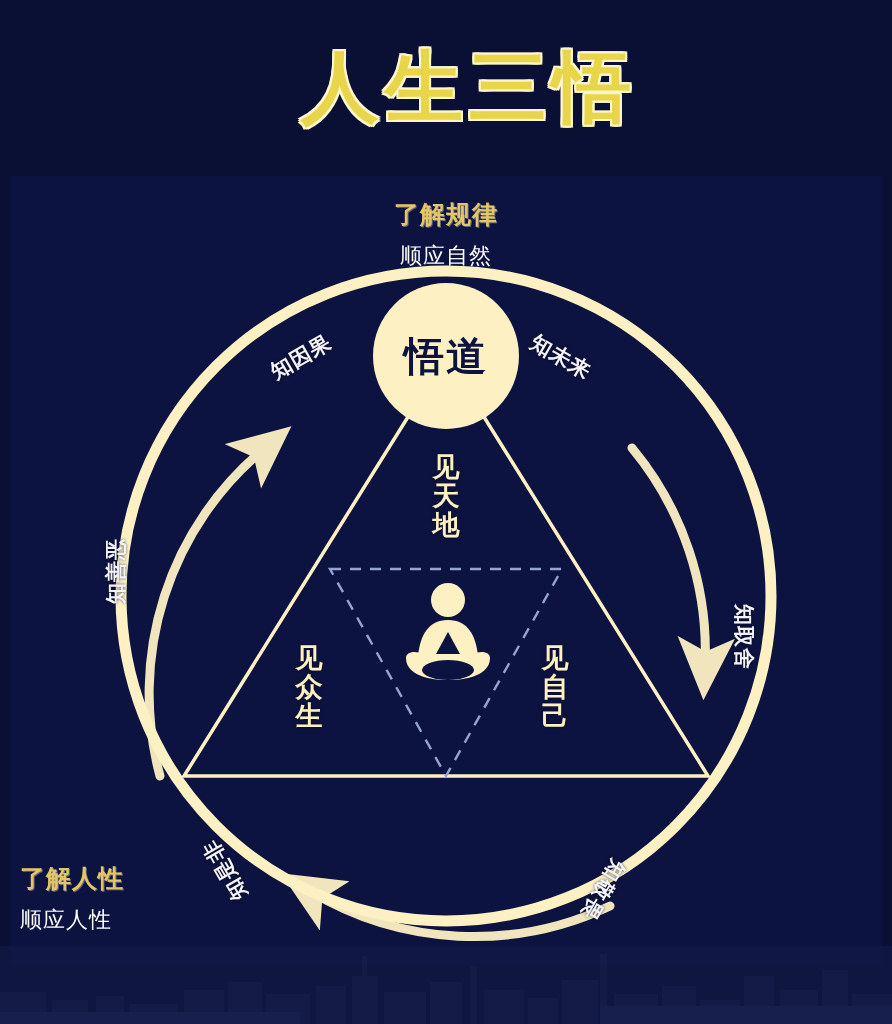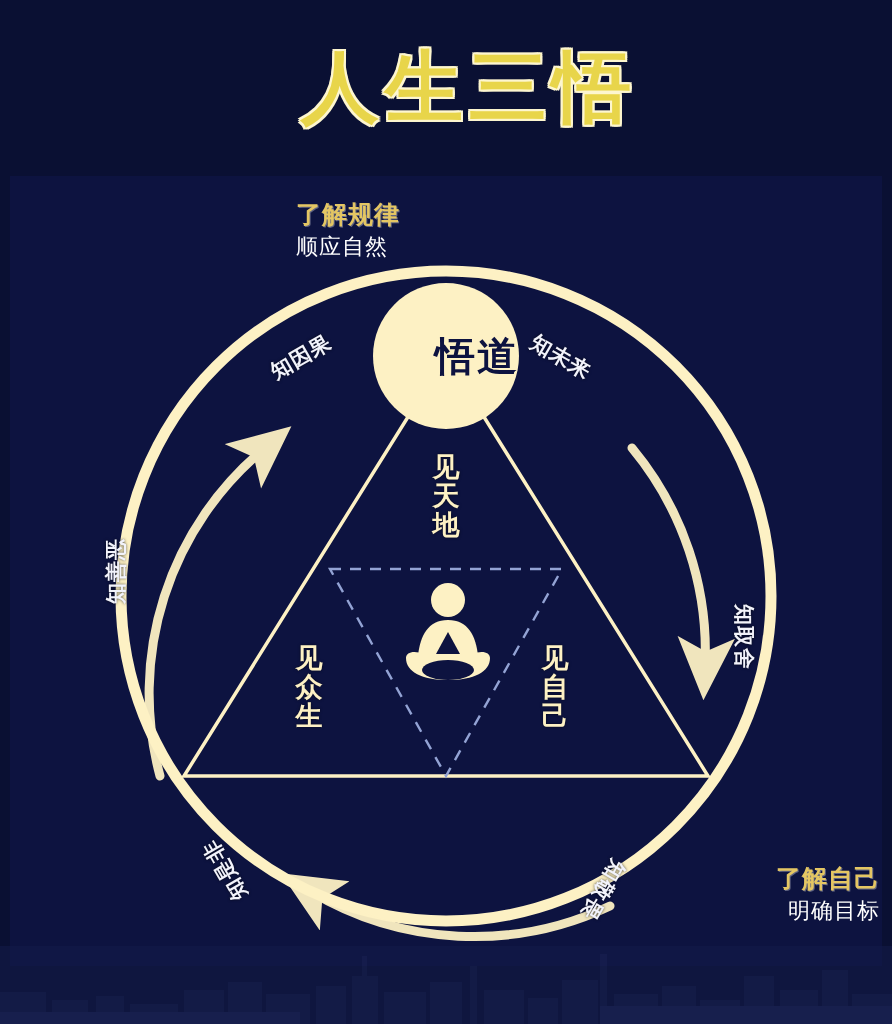--- a/index.html
+++ b/index.html
@@ -79,21 +79,21 @@
     height: 790px;
   }
 
   
   .node {
     position: absolute;
     border-radius: 50%;
     background: #fdf1c4;
     display: flex;
     align-items: center;
-    justify-content: flex-end;
+    justify-content: center;
     color: #0d1340;
     font-weight: bold;
     font-family: "DejaVu Sans", "Liberation Sans", sans-serif;
     z-index: 6;
   }
   #node-top {
     left: 363px; top: 107px;
     width: 146px; height: 146px;
     font-size: 40px;
     letter-spacing: 2px;
@@ -108,35 +108,36 @@
     left: 614px; top: 526px;
     width: 148px; height: 148px;
     font-size: 40px;
     letter-spacing: 2px;
   }
 
   
   .corner-label {
     position: absolute;
     z-index: 7;
+    text-align: center;
     font-family: "DejaVu Sans", "Liberation Sans", sans-serif;
   }
   .corner-label .main {
     display: block;
     font-size: 25px;
     font-weight: bold;
     color: #e4c663;
     letter-spacing: 1px;
     text-shadow: 1px 1px 0 rgba(255,255,255,.35);
   }
   .corner-label .sub {
     display: block;
     font-size: 22px;
     color: #ffffff;
-    margin-top: 1px;
+    margin-top: 10px;
     letter-spacing: 1px;
   }
 
   #label-top { left: 286px; top: 22px; width: 300px; }
   #label-bl  { left: 10px;  top: 686px; width: 260px; text-align: left; }
   #label-br  { left: 610px; top: 686px; width: 260px; text-align: right; }
 
   
   .inner-v {
     position: absolute;
@@ -225,23 +226,23 @@
     </svg>
 
     <div class="node" id="node-top">
       <span>悟道</span>
     </div>
 
     <div class="corner-label" id="label-top">
       <span class="main">了解规律</span>
       <span class="sub">顺应自然</span>
     </div>
-    <div class="corner-label" id="label-br">
-      <span class="main">了解自己</span>
-      <span class="sub">明确目标</span>
+    <div class="corner-label" id="label-bl">
+      <span class="main">了解人性</span>
+      <span class="sub">顺应人性</span>
     </div>
 
     <div class="inner-v" id="inner-top">
         <div>见</div>
         <div>天</div>
         <div>地</div>
       </div>
     <div class="inner-v" id="inner-left">
         <div>见</div>
         <div>众</div>

